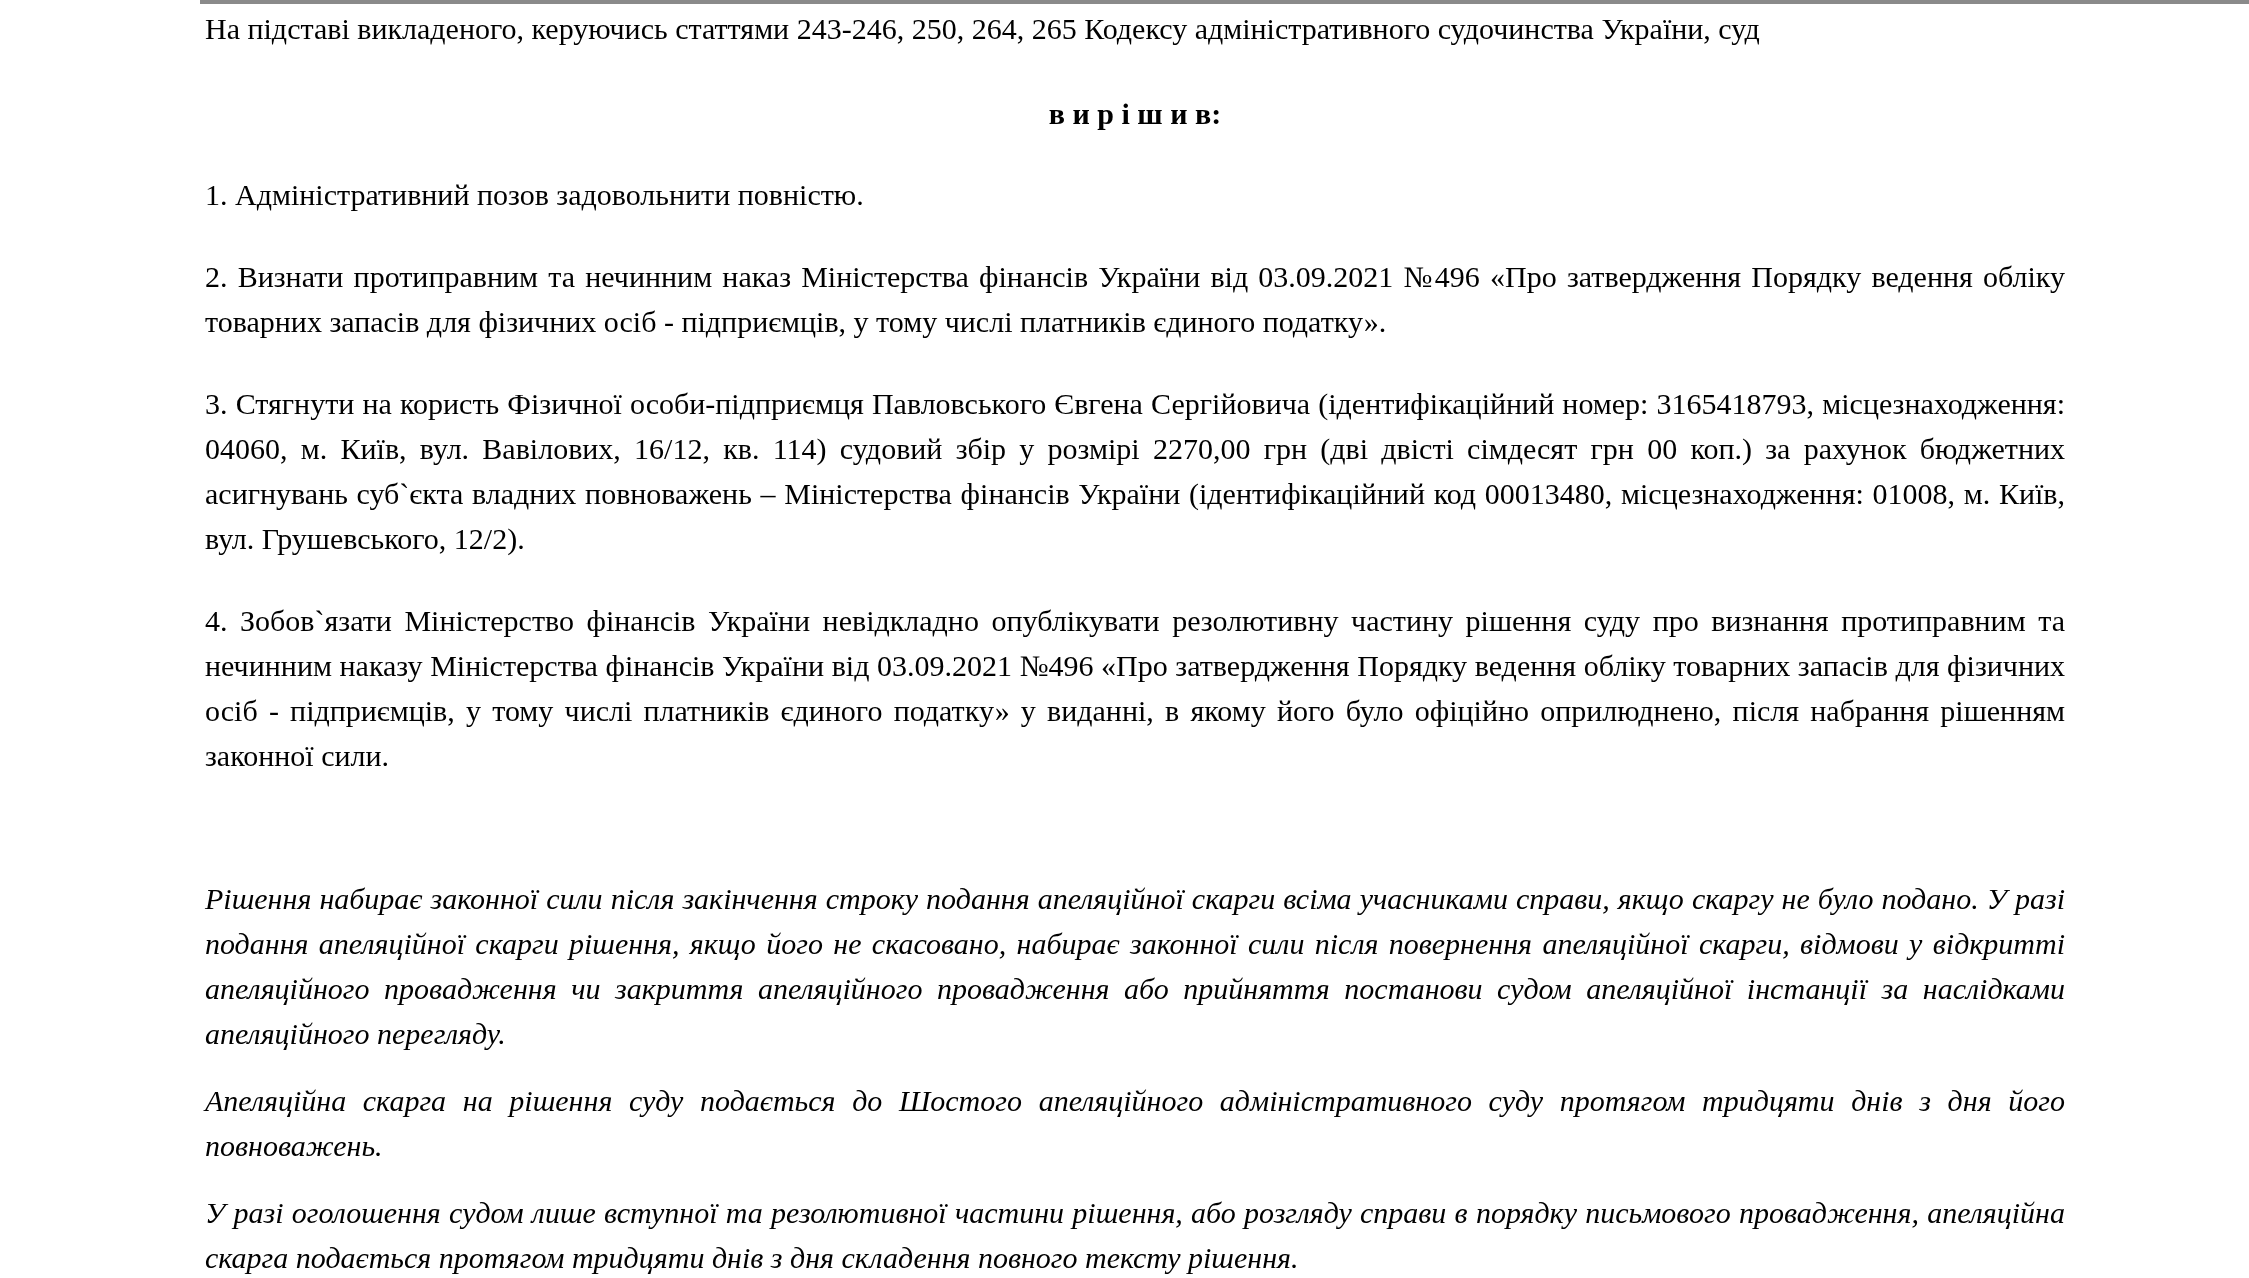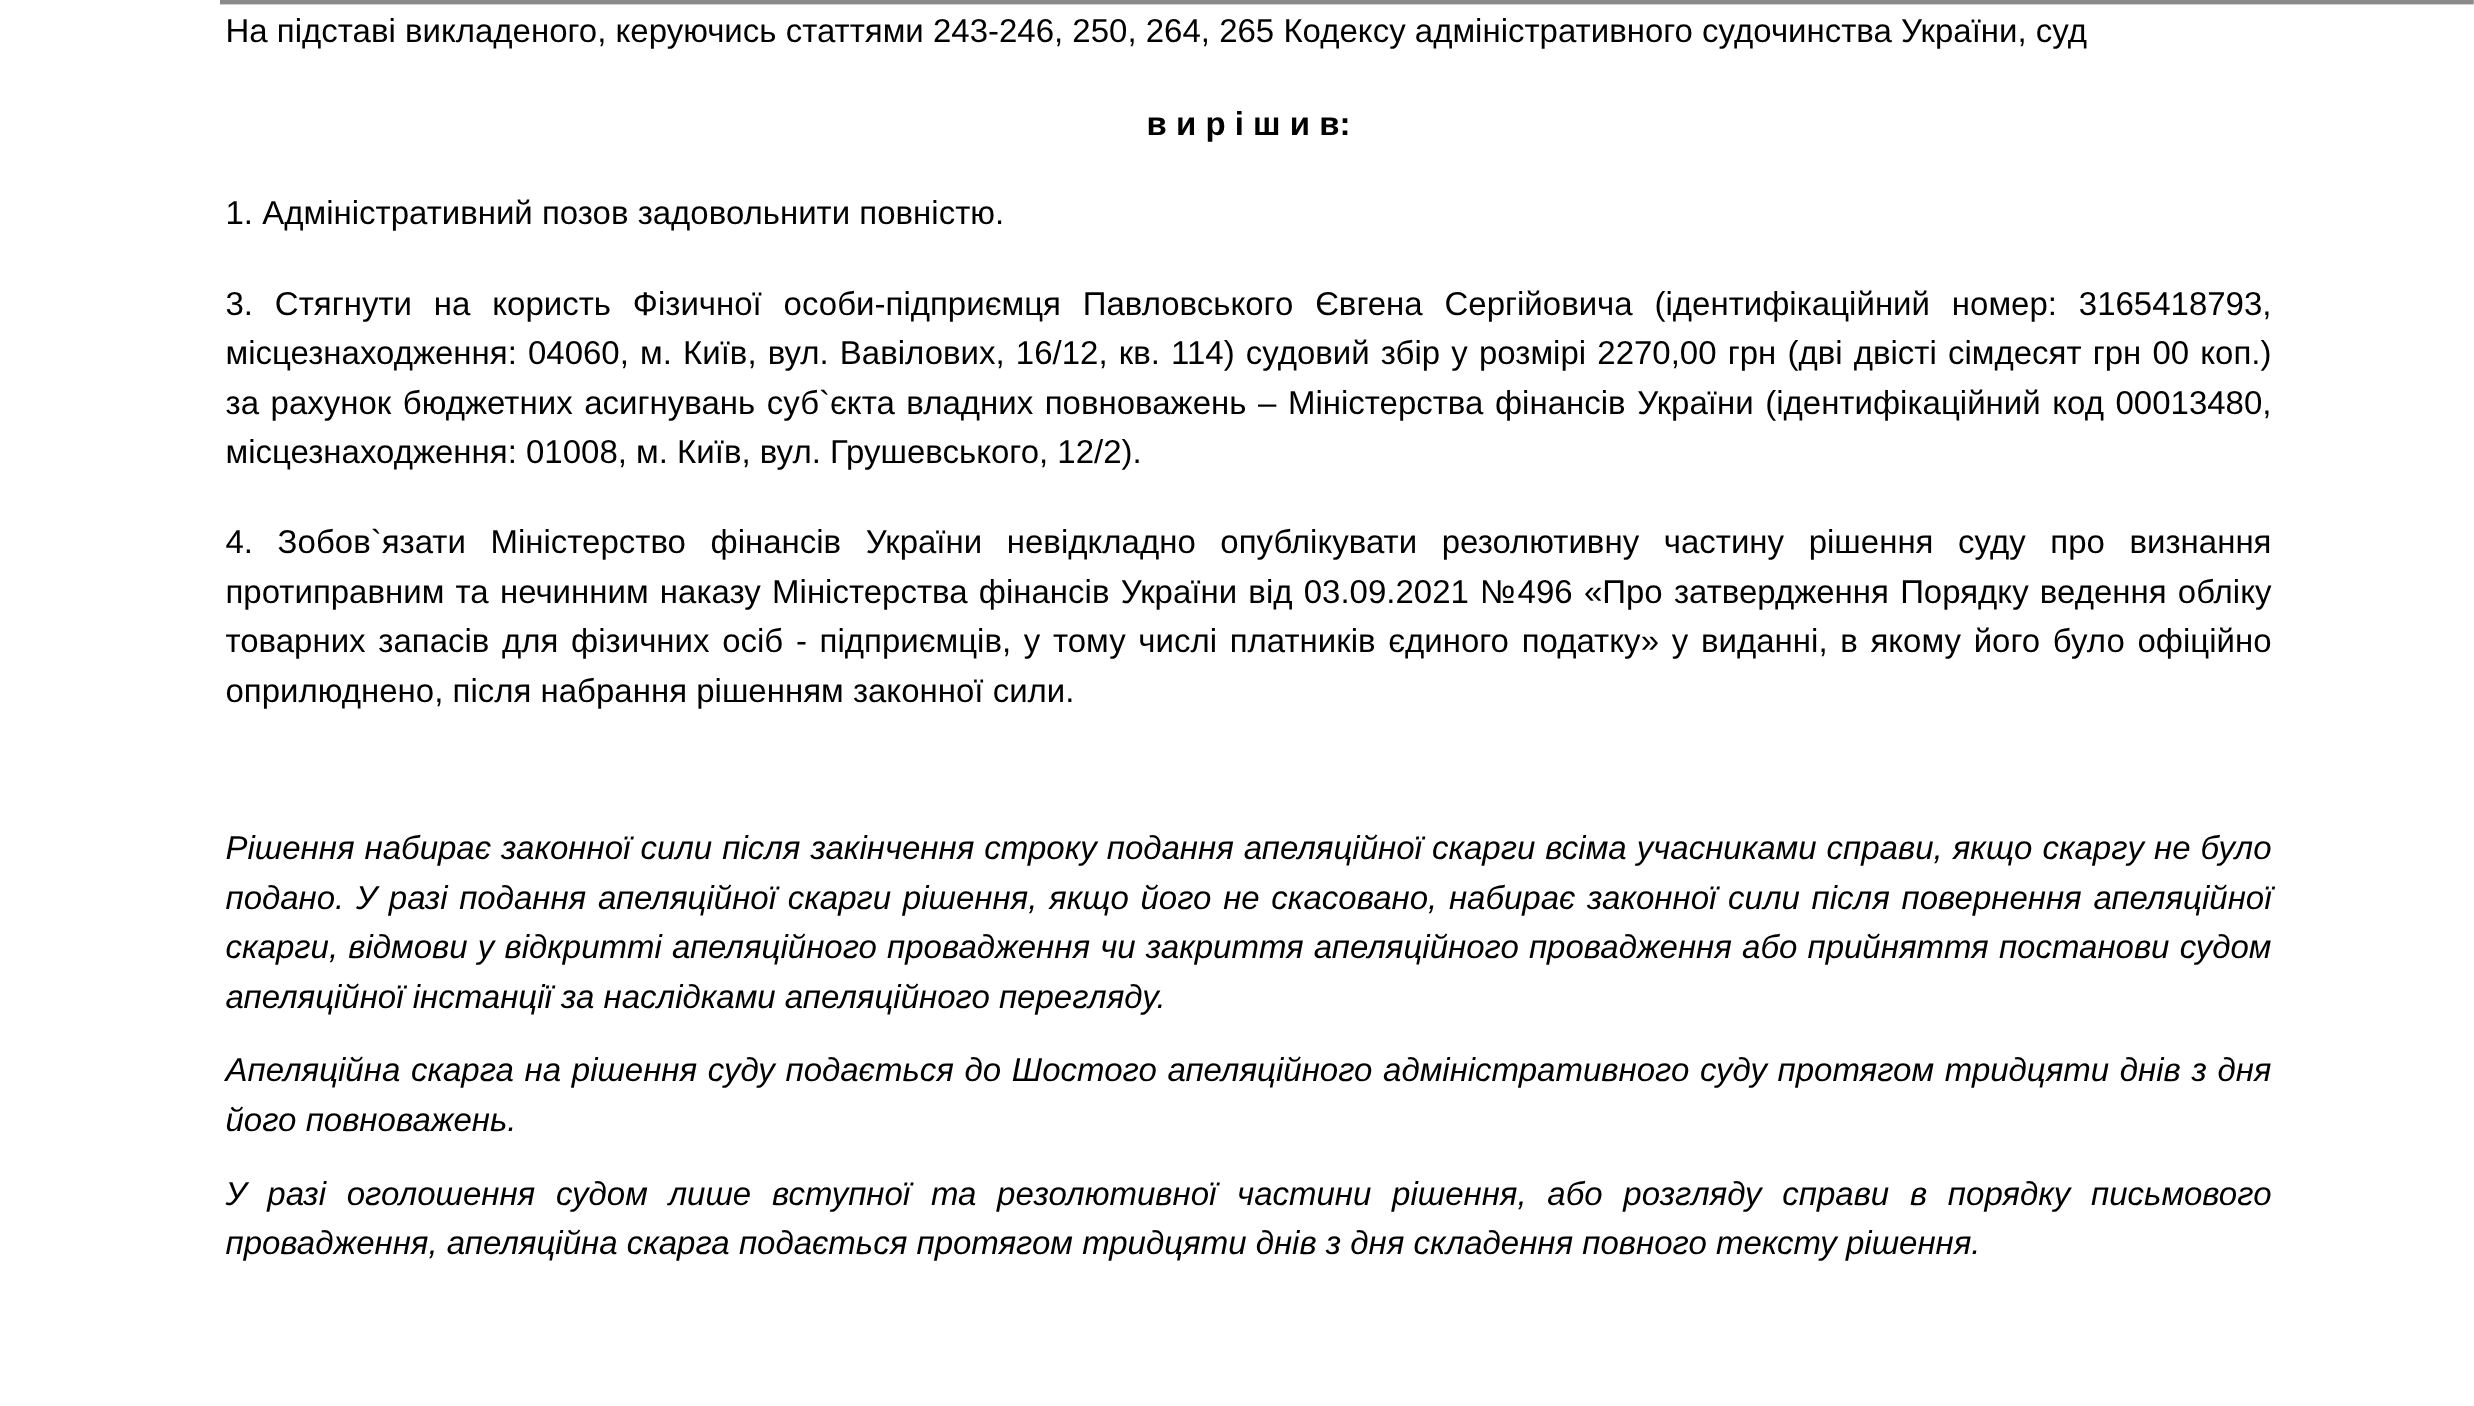--- a/index.html
+++ b/index.html
@@ -6,21 +6,21 @@
     margin: 0;
     padding: 0;
     background: #ffffff;
   }
   .page {
     position: relative;
     width: 2249px;
     height: 1278px;
     background: #ffffff;
     overflow: hidden;
-    font-family: Liberation Sans, sans-serif;
+    font-family: Liberation Serif, serif;
     color: #000000;
   }
   .top-rule {
     position: absolute;
     top: 0;
     left: 200px;
     right: 0;
     height: 4px;
     background: #8a8a8a;
   }
@@ -62,20 +62,21 @@
   <div class="top-rule"></div>
 
   <div class="doc">
 
     <p class="intro">На підставі викладеного, керуючись статтями 243-246, 250, 264, 265 Кодексу адміністративного судочинства України, суд</p>
 
     <p class="verdict">в и р і ш и в:</p>
 
     <p class="item">1. Адміністративний позов задовольнити повністю.</p>
 
+    <p class="item">2. Визнати протиправним та нечинним наказ Міністерства фінансів України від 03.09.2021 №496 «Про затвердження Порядку ведення обліку товарних запасів для фізичних осіб - підприємців, у тому числі платників єдиного податку».</p>
 
     <p class="item">3. Стягнути на користь Фізичної особи-підприємця Павловського Євгена Сергійовича (ідентифікаційний номер: 3165418793, місцезнаходження: 04060, м. Київ, вул. Вавілових, 16/12, кв. 114) судовий збір у розмірі 2270,00 грн (дві двісті сімдесят грн 00 коп.) за рахунок бюджетних асигнувань суб`єкта владних повноважень – Міністерства фінансів України (ідентифікаційний код 00013480, місцезнаходження: 01008, м. Київ, вул. Грушевського, 12/2).</p>
 
     <p class="item item-last">4. Зобов`язати Міністерство фінансів України невідкладно опублікувати резолютивну частину рішення суду про визнання протиправним та нечинним наказу Міністерства фінансів України від 03.09.2021 №496 «Про затвердження Порядку ведення обліку товарних запасів для фізичних осіб - підприємців, у тому числі платників єдиного податку» у виданні, в якому його було офіційно оприлюднено, після набрання рішенням законної сили.</p>
 
     <div class="notes">
       <p class="note">Рішення набирає законної сили після закінчення строку подання апеляційної скарги всіма учасниками справи, якщо скаргу не було подано. У разі подання апеляційної скарги рішення, якщо його не скасовано, набирає законної сили після повернення апеляційної скарги, відмови у відкритті апеляційного провадження чи закриття апеляційного провадження або прийняття постанови судом апеляційної інстанції за наслідками апеляційного перегляду.</p>
 
       <p class="note">Апеляційна скарга на рішення суду подається до Шостого апеляційного адміністративного суду протягом тридцяти днів з дня його повноважень.</p>
 

